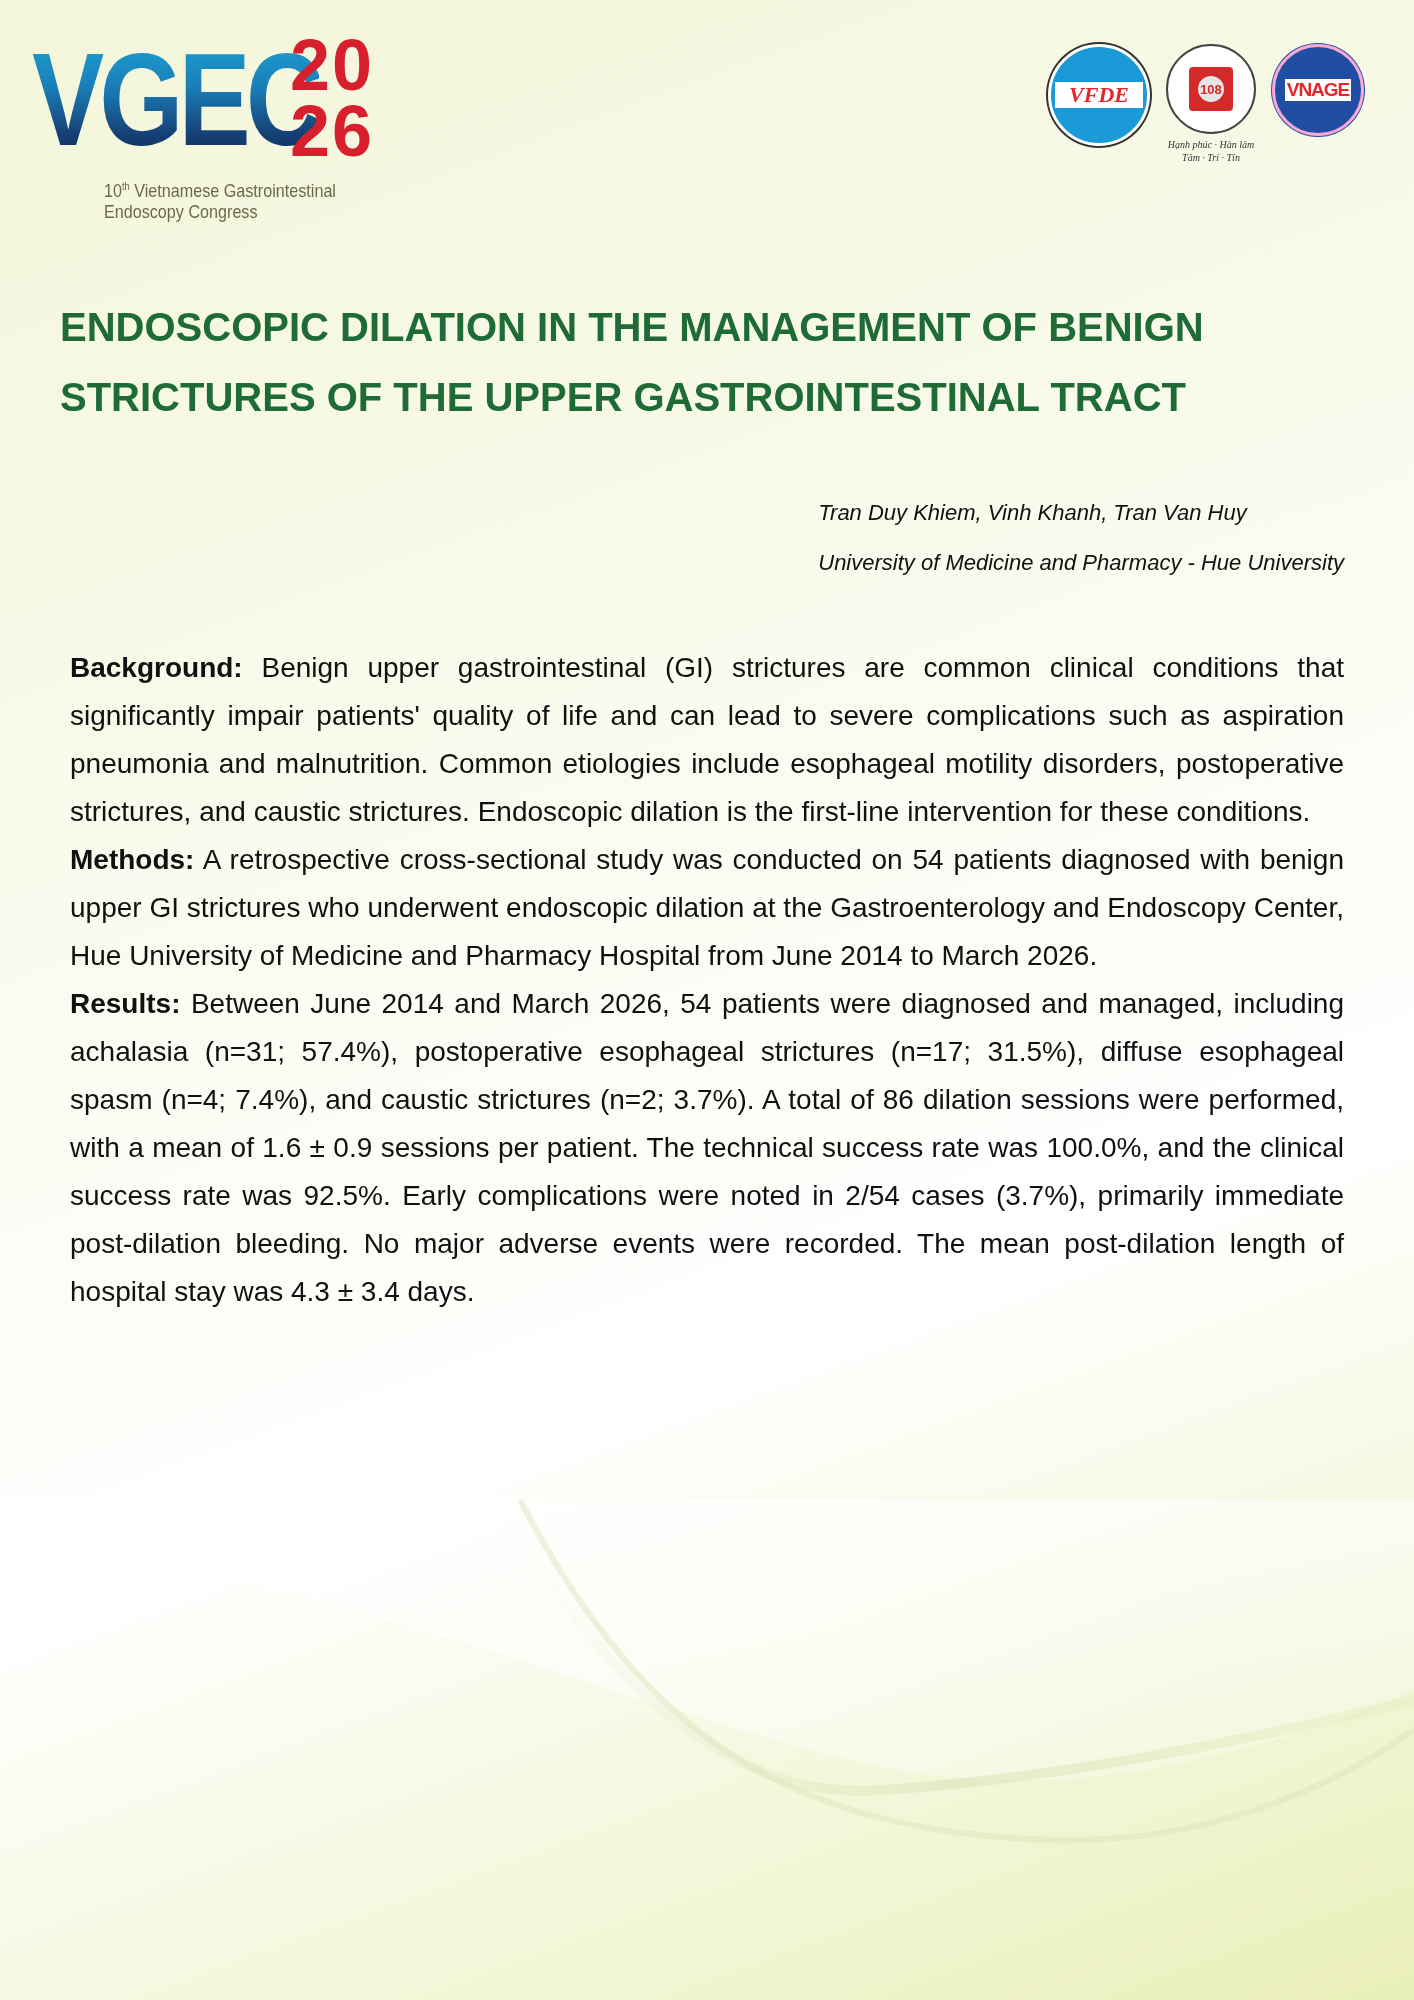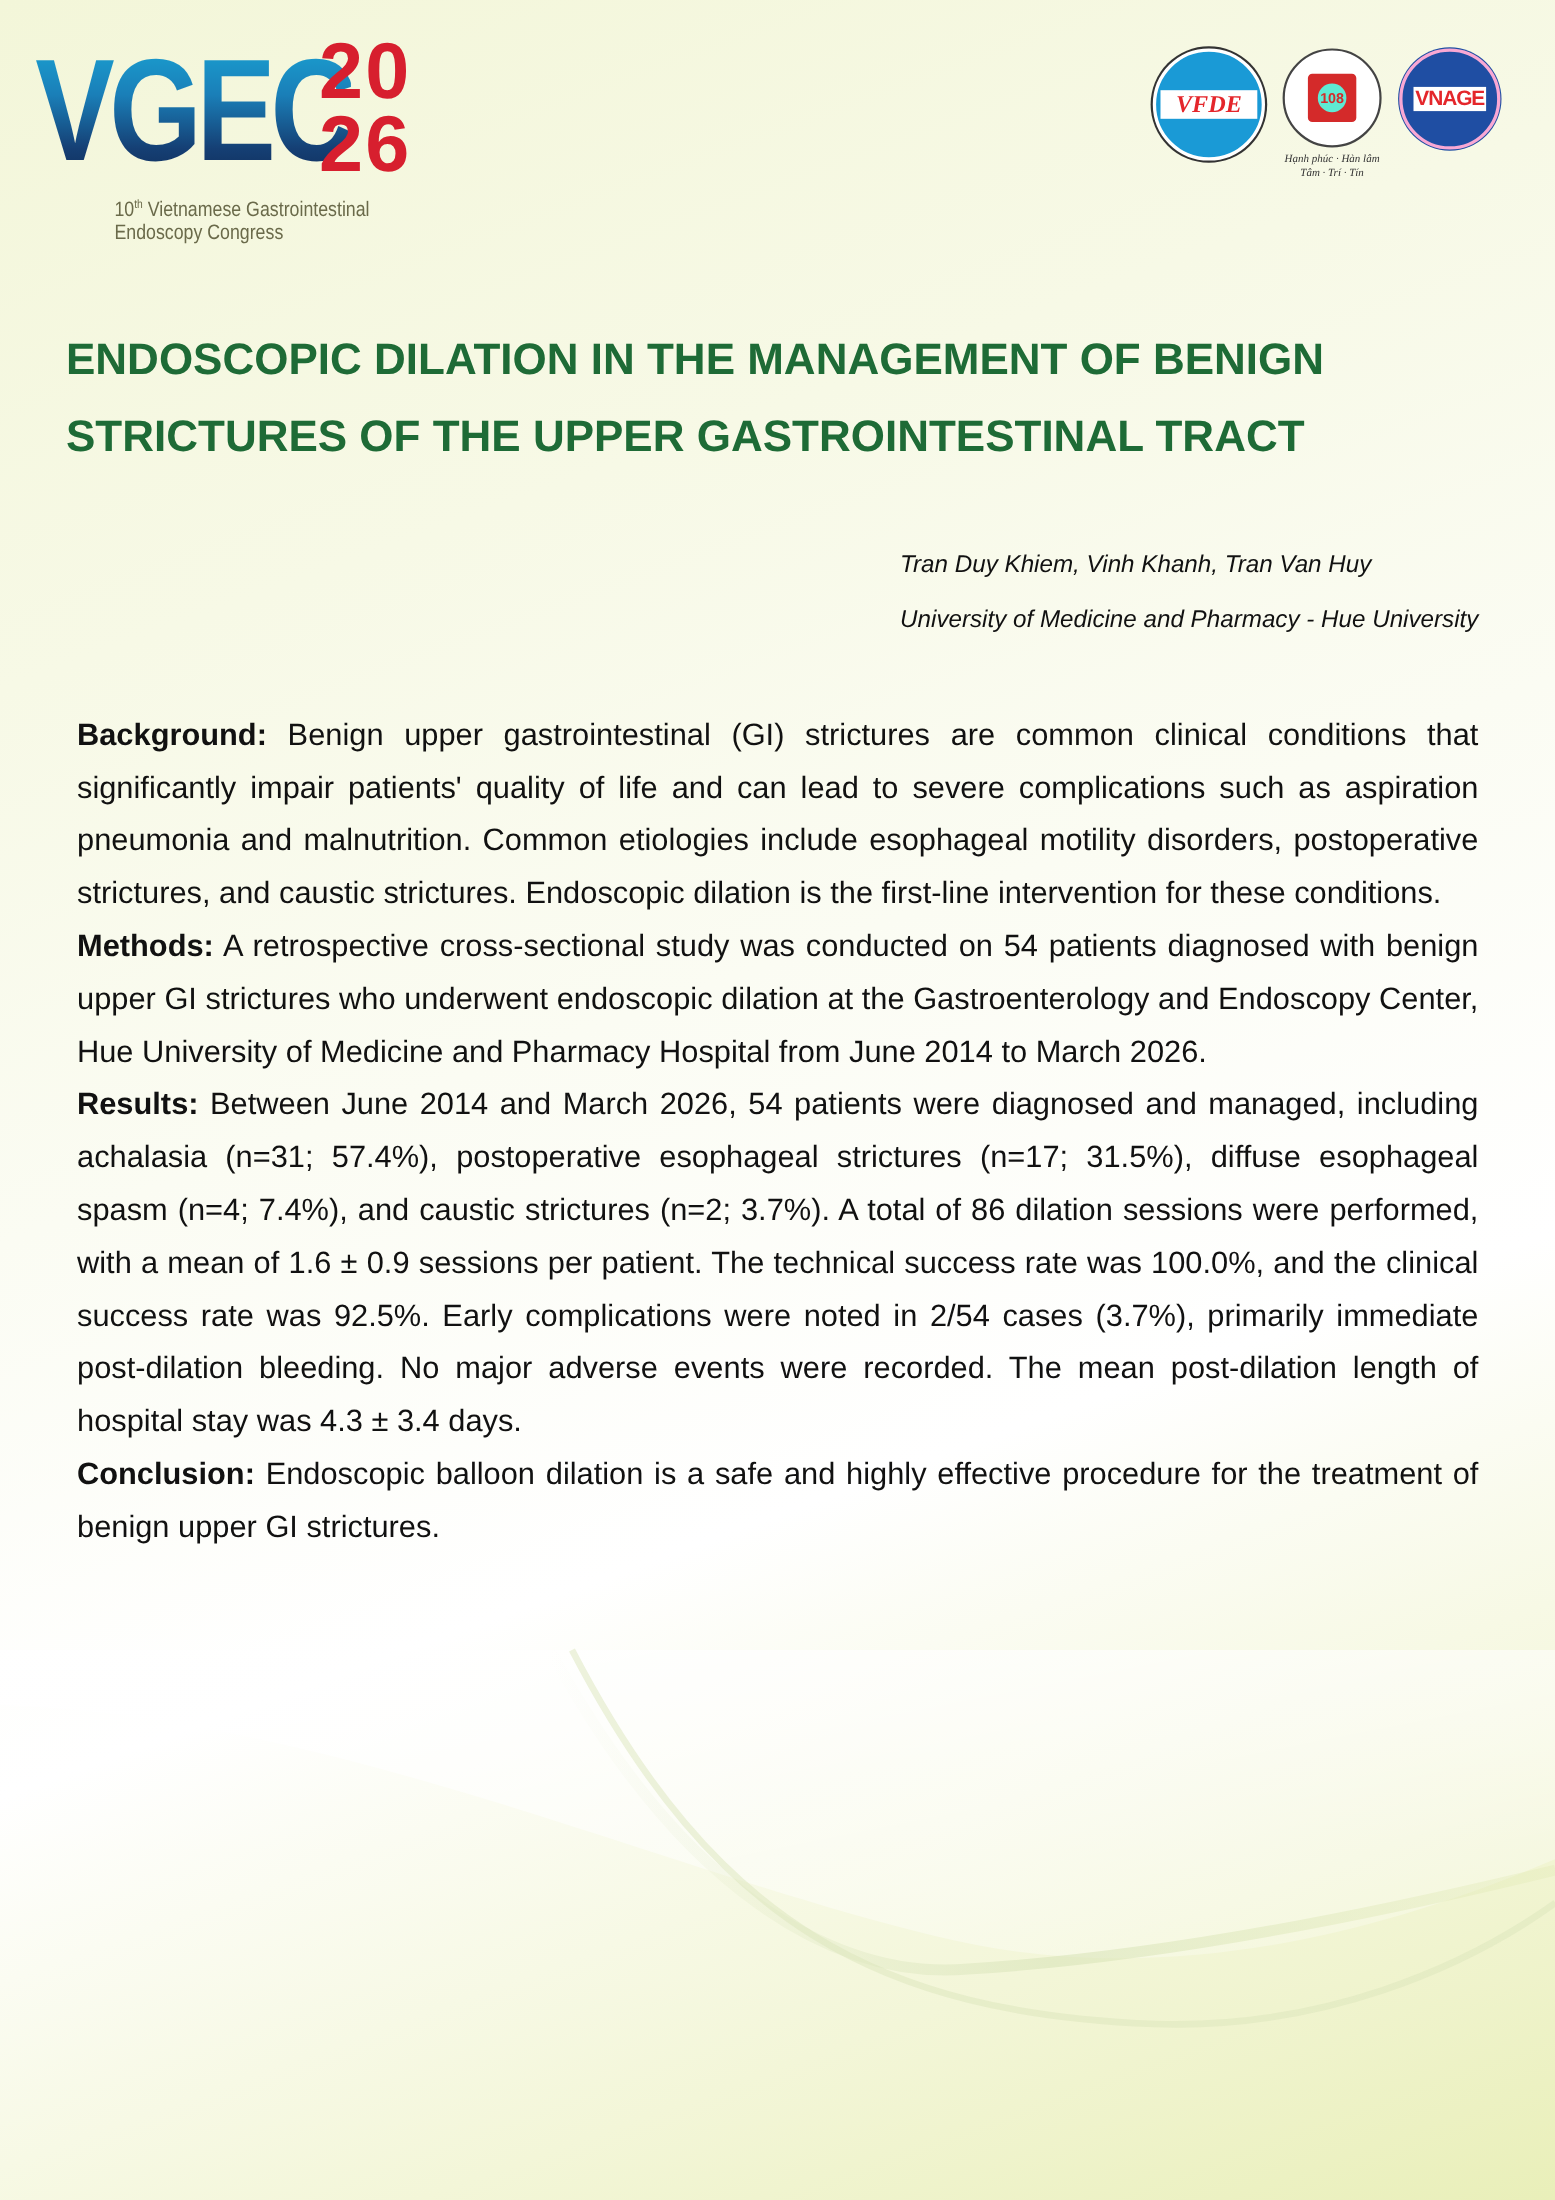--- a/index.html
+++ b/index.html
@@ -35,21 +35,21 @@
     }
     .logo-sub sup { font-size: 11px; }
 
     
     .partners { position: absolute; right: 50px; top: 44px; display: flex; gap: 16px; align-items: flex-start; }
     .badge { width: 96px; height: 96px; border-radius: 50%; position: relative; display: flex; align-items: center; justify-content: center; }
     .badge-vfde { background: #1a9ad6; border: 3px solid #fff; box-shadow: 0 0 0 2px #333; }
     .badge-vfde .txt { color: #e4262b; font-weight: bold; font-style: italic; font-size: 22px; font-family: "Liberation Serif", serif; background: #fff; padding: 0 14px; }
     .badge-108 { background: #fff; border: 2px solid #444; width: 86px; height: 86px; }
     .badge-108 .cross { width: 44px; height: 44px; background: #d42a2a; display: flex; align-items: center; justify-content: center; border-radius: 4px; }
-    .badge-108 .cross span { background: #5eead4; color: #d42a2a; font-weight: bold; font-size: 13px; border-radius: 50%; width: 26px; height: 26px; display: flex; align-items: center; justify-content: center; }
+    .badge-108 .cross span { background: #e5e5e5; color: #d42a2a; font-weight: bold; font-size: 13px; border-radius: 50%; width: 26px; height: 26px; display: flex; align-items: center; justify-content: center; }
     .badge-108-wrap { display: flex; flex-direction: column; align-items: center; }
     .motto { font-family: "Liberation Serif", serif; font-style: italic; font-size: 10px; color: #333; text-align: center; line-height: 13px; margin-top: 4px; }
     .badge-vnage { background: #1f4ea3; border: 3px solid #f9a8d4; box-shadow: 0 0 0 1px #1f4ea3; width: 86px; height: 86px; }
     .badge-vnage .txt { color: #e4262b; font-weight: bold; font-size: 19px; background: #fff; padding: 0 2px; letter-spacing: -1px; }
 
     
     .title {
       position: absolute; left: 60px; width: 1294px; top: 292px;
       text-align: left; color: #1e6b36; font-weight: bold;
       font-size: 40px; line-height: 70px;
@@ -130,15 +130,14 @@
 
   <div class="authors">
     <div>Tran Duy Khiem, Vinh Khanh, Tran Van Huy</div>
     <div>University of Medicine and Pharmacy - Hue University</div>
   </div>
 
   <div class="abstract">
     <p><b>Background:</b><span> Benign upper gastrointestinal (GI) strictures are common clinical conditions that significantly impair patients' quality of life and can lead to severe complications such as aspiration pneumonia and malnutrition. Common etiologies include esophageal motility disorders, postoperative strictures, and caustic strictures. Endoscopic dilation is the first-line intervention for these conditions.</span></p>
     <p><b>Methods:</b><span> A retrospective cross-sectional study was conducted on 54 patients diagnosed with benign upper GI strictures who underwent endoscopic dilation at the Gastroenterology and Endoscopy Center, Hue University of Medicine and Pharmacy Hospital from June 2014 to March 2026.</span></p>
     <p><b>Results:</b><span> Between June 2014 and March 2026, 54 patients were diagnosed and managed, including achalasia (n=31; 57.4%), postoperative esophageal strictures (n=17; 31.5%), diffuse esophageal spasm (n=4; 7.4%), and caustic strictures (n=2; 3.7%). A total of 86 dilation sessions were performed, with a mean of 1.6 ± 0.9 sessions per patient. The technical success rate was 100.0%, and the clinical success rate was 92.5%. Early complications were noted in 2/54 cases (3.7%), primarily immediate post-dilation bleeding. No major adverse events were recorded. The mean post-dilation length of hospital stay was 4.3 ± 3.4 days.</span></p>
-    <p><b>Conclusion:</b><span> Endoscopic balloon dilation is a safe and highly effective procedure for the treatment of benign upper GI strictures.</span></p>
   </div>
 </div>
 
 </body></html>

